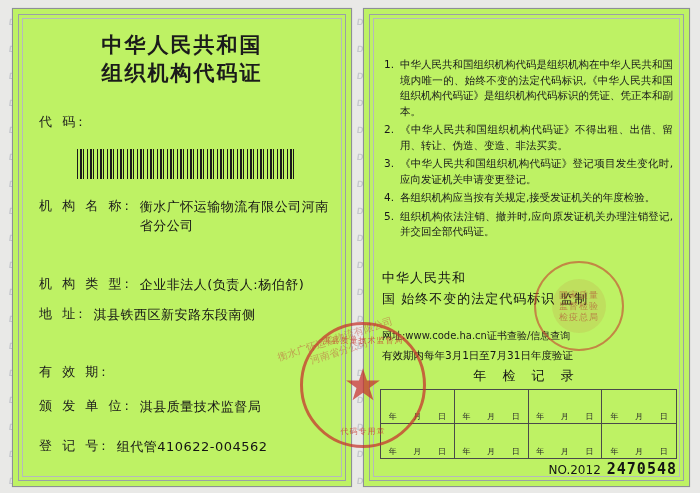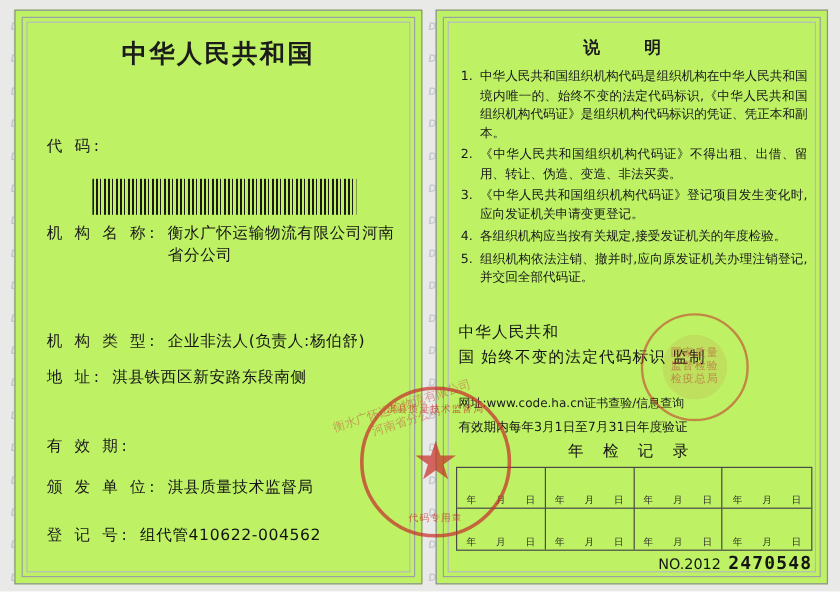--- a/index.html
+++ b/index.html
@@ -119,21 +119,21 @@
     align-items: flex-start;
   }
   .field .label { flex: 0 0 auto; }
   .field .value {
     font-size: 13px;
     color: #141414;
     margin-left: 8px;
     line-height: 19px;
     letter-spacing: .5px;
   }
-  .f-name { top: 176px; }
+  .f-name { top: 188px; }
   .f-type { top: 266px; }
   .f-addr { top: 296px; }
   .f-valid { top: 354px; }
   .f-issuer { top: 388px; }
   .f-regno { top: 428px; }
 
   
   .seal {
     position: absolute;
     left: 300px;
@@ -541,20 +541,21 @@
     </div>
 
   <div class="sheet" id="sheet-left">
     <div class="sheet-inner">
       <div class="sheet-inner2"></div>
     </div>
 
     <div class="content">
       <div class="title-zone">
         <div class="title-line">中华人民共和国</div>
+        <div class="title-line">组织机构代码证</div>
       </div>
 
       <div class="code-row">
         <span class="label">代    码:</span>
       </div>
 
       <div class="barcode"></div>
 
       <div class="field f-name">
         <span class="label">机 构 名 称:</span>
@@ -586,21 +587,20 @@
       </div>
     </div>
   </div>
 
   <div class="sheet" id="sheet-right">
     <div class="sheet-inner">
       <div class="sheet-inner2"></div>
     </div>
 
     <div class="content">
-      <div class="notes-title">说    明</div>
 
       <div class="notes">
         <div class="note">
           <span class="num">1.</span>
           <span class="txt">中华人民共和国组织机构代码是组织机构在中华人民共和国境内唯一的、始终不变的法定代码标识,《中华人民共和国组织机构代码证》是组织机构代码标识的凭证、凭正本和副本。</span>
         </div>
         <div class="note">
           <span class="num">2.</span>
           <span class="txt">《中华人民共和国组织机构代码证》不得出租、出借、留用、转让、伪造、变造、非法买卖。</span>
         </div>

